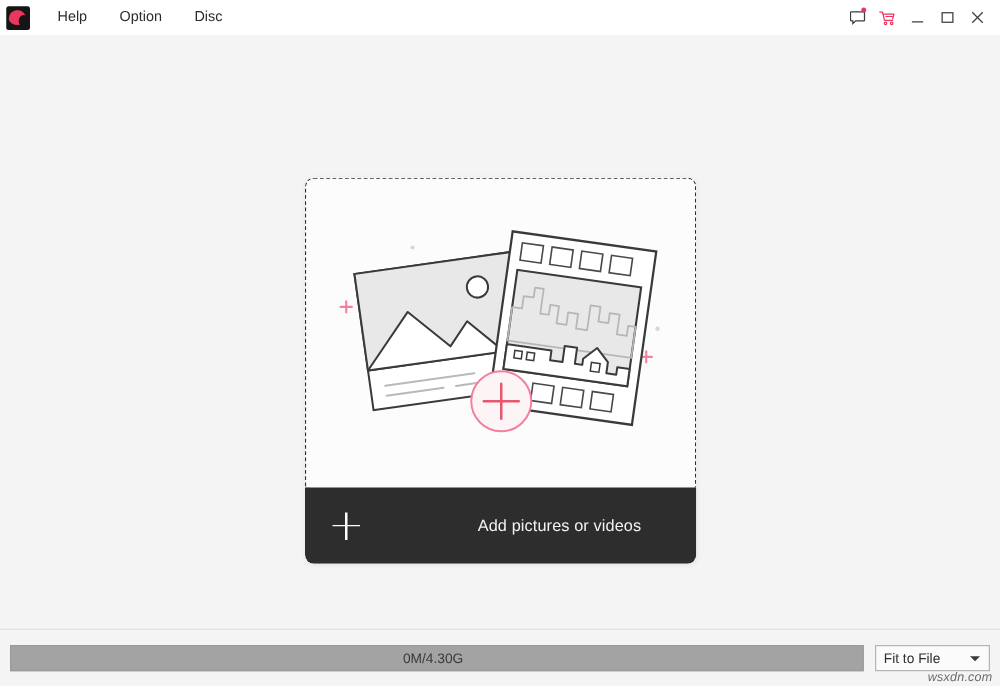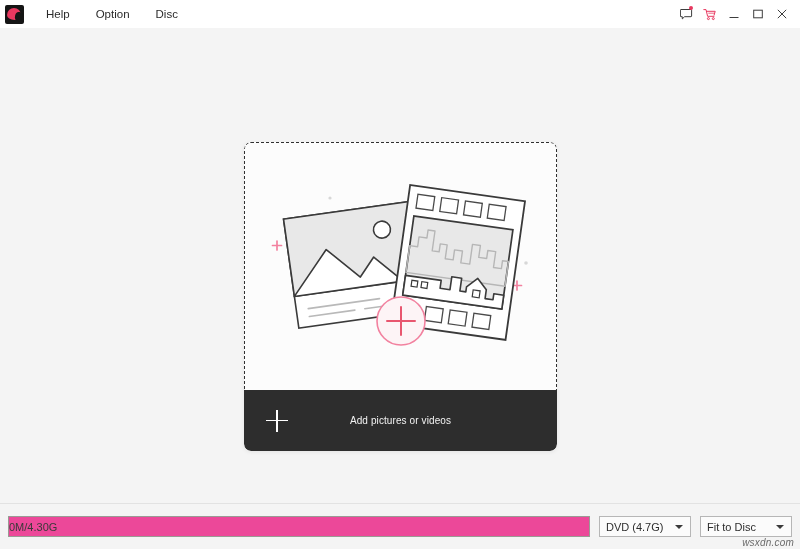--- a/index.html
+++ b/index.html
@@ -90,38 +90,38 @@
   }
   .addbar .plus{
     margin-left:22px;width:22px;height:22px;position:relative;flex:none;
   }
   .addbar .plus::before,.addbar .plus::after{
     content:"";position:absolute;background:#ffffff;
   }
   .addbar .plus::before{left:0;top:10px;width:22px;height:1.6px;}
   .addbar .plus::after{top:0;left:10px;height:22px;width:1.6px;}
   .addbar .label{
-    flex:1;text-align:center;color:#f2f2f2;font-size:10px;
+    flex:1;text-align:right;color:#f2f2f2;font-size:13px;
     margin-right:44px;letter-spacing:.1px;
   }
   
   .bottombar{
     position:absolute;left:0;top:504px;width:800px;height:45px;
     background:#f4f4f4;
     display:flex;align-items:center;
   }
   .progress{
     margin-left:8px;
     height:21px;
     flex:1;
-    background:#ec4899;
+    background:#a3a3a3;
     border:1px solid #9a9a94;
     box-sizing:border-box;
     position:relative;
-    display:flex;align-items:center;justify-content:flex-start;
+    display:flex;align-items:center;justify-content:center;
   }
   .progress .cap{
     font-size:11px;color:#3a3a3a;margin-right:6px;
   }
   .select{
     margin-left:9px;height:21px;min-width:92px;
     background:#fbfbfb;border:1px solid #b6b6b6;box-sizing:border-box;
     display:flex;align-items:center;position:relative;
     font-size:11px;color:#2d2d2d;
   }
@@ -259,25 +259,21 @@
 </div>
 
 <div class="divider"></div>
 
 <div class="bottombar">
 
   <div class="progress">
     <span class="cap">0M/4.30G</span>
   </div>
 
-  <div class="select disc">
-    <span class="val">DVD (4.7G)</span>
+
+  <div class="select fit">
+    <span class="val">Fit to File</span>
     <span class="arw"></span>
   </div>
 
-  <div class="select fit">
-    <span class="val">Fit to Disc</span>
-    <span class="arw"></span>
-  </div>
-
 </div>
 
 <div class="watermark">wsxdn.com</div>
 
 </body></html>

